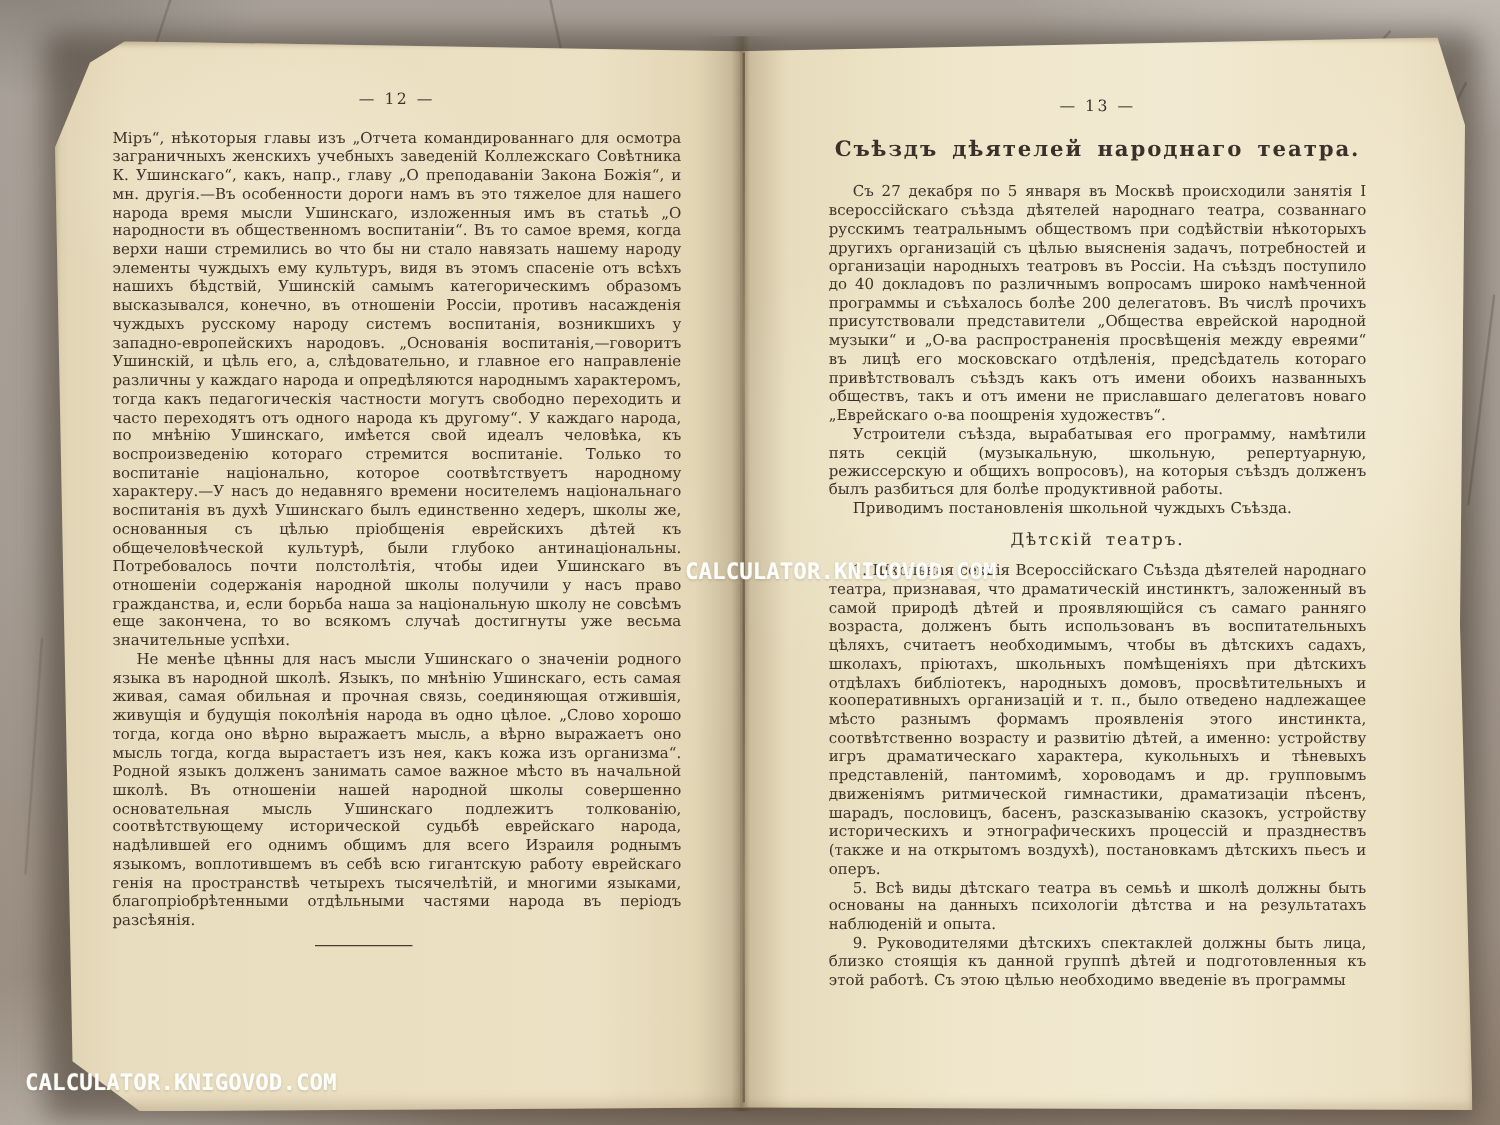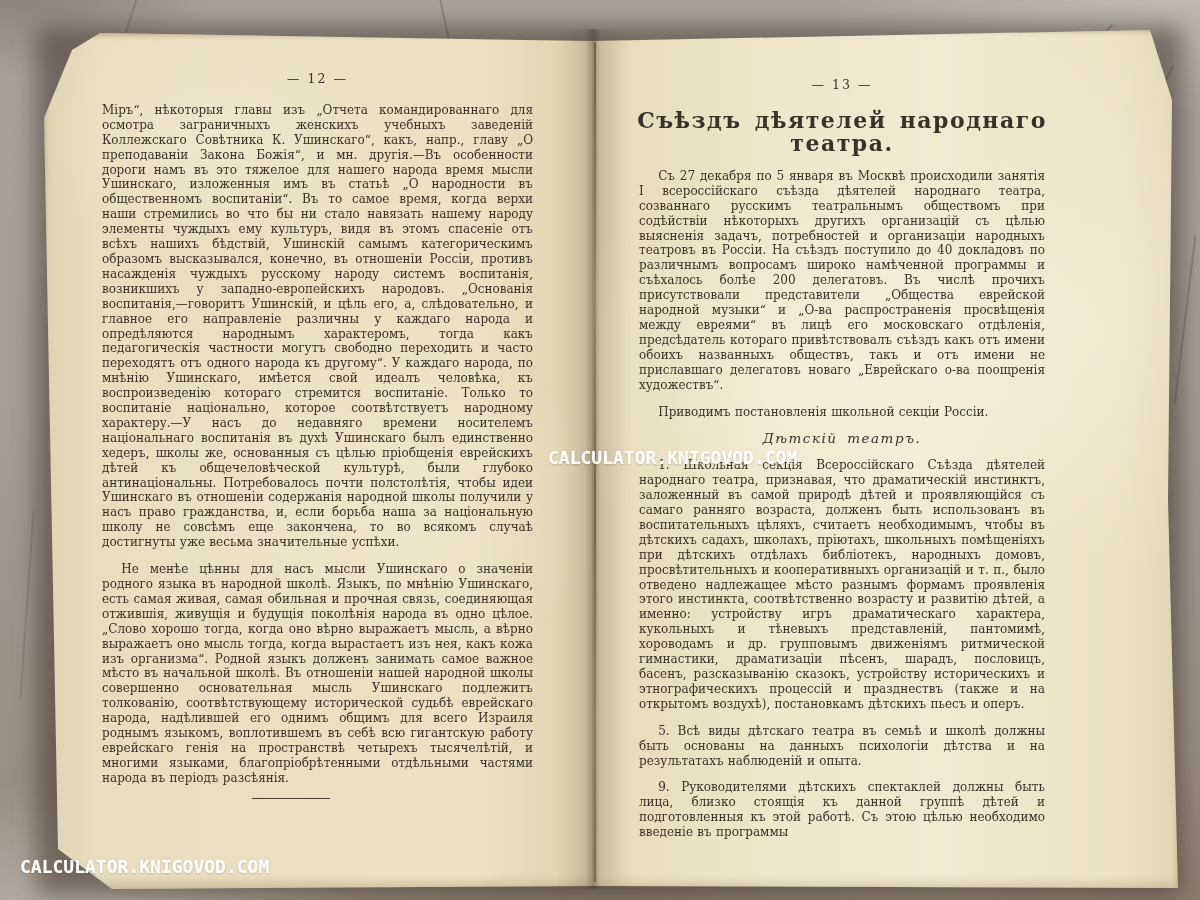--- a/index.html
+++ b/index.html
@@ -47,30 +47,30 @@
   .gutter{
     position:absolute;left:556px;top:29px;width:76px;height:860px;pointer-events:none;
     background:linear-gradient(to right, rgba(74,58,40,0) 0%, rgba(74,58,40,0.14) 38%, rgba(58,43,27,0.36) 50%, rgba(74,58,40,0.12) 58%, rgba(74,58,40,0) 100%);
   }
   .crease{
     position:absolute;left:594px;top:42px;width:2px;height:840px;pointer-events:none;
     background:linear-gradient(to bottom, rgba(70,52,34,0.55), rgba(70,52,34,0.15) 30%, rgba(70,52,34,0.5) 55%, rgba(70,52,34,0.2) 80%, rgba(70,52,34,0.45));
   }
   .text-col{position:absolute;color:#3c3128;}
   .text-left{left:90px;top:72px;width:455px;font-size:12px;line-height:14.9px;}
-  .text-right{left:627px;top:78px;width:430px;font-size:12px;line-height:14.9px;}
+  .text-right{left:663px;top:78px;width:430px;font-size:12px;line-height:14.9px;}
   .pagenum{text-align:center;letter-spacing:2px;font-size:12.5px;margin:0 0 16px 0;}
   .title{
-    font-weight:bold;text-align:center;font-size:22px;line-height:23px;
+    font-weight:bold;text-align:center;font-size:17px;line-height:23px;
     letter-spacing:1.5px;word-spacing:4px;margin:1px 0 14px 0;
   }
-  .para{margin:12px;text-align:justify;text-indent:1.6em;word-spacing:0.5px;}
+  .para{margin:0;text-align:justify;text-indent:1.6em;word-spacing:0.5px;}
   .text-left .body .para:first-child{text-indent:0;}
   .subhead{
-    font-style:italic;text-align:center;font-size:13.5px;letter-spacing:1.5px;
+    text-align:center;font-size:13.5px;letter-spacing:1.5px;
     word-spacing:4px;margin:11px 0 9px 0;
   }
   .signature{text-align:right;padding-right:66px;font-weight:bold;font-size:13px;letter-spacing:2px;margin-top:4px;}
   .end-rule{width:78px;border:none;border-top:1.5px solid #4a3d30;margin:12px 0 0 162px;}
   .watermark{
     position:absolute;font-family:"DejaVu Sans Mono",monospace;font-size:18px;font-weight:bold;
     color:#fdfdfa;letter-spacing:0;text-shadow:0 0 1px rgba(255,255,255,0.55), 0 1px 2px rgba(60,50,40,0.25);
     white-space:nowrap;
   }
   .wm-mid{left:548px;top:447px;}
@@ -100,21 +100,22 @@
         <p class="para">Не менѣе цѣнны для насъ мысли Ушинскаго о значеніи родного языка въ народной школѣ. Языкъ, по мнѣнію Ушинскаго, есть самая живая, самая обильная и прочная связь, соединяющая отжившія, живущія и будущія поколѣнія народа въ одно цѣлое. „Слово хорошо тогда, когда оно вѣрно выражаетъ мысль, а вѣрно выражаетъ оно мысль тогда, когда вырастаетъ изъ нея, какъ кожа изъ организма“. Родной языкъ долженъ занимать самое важное мѣсто въ начальной школѣ. Въ отношеніи нашей народной школы совершенно основательная мысль Ушинскаго подлежитъ толкованію, соотвѣтствующему исторической судьбѣ еврейскаго народа, надѣлившей его однимъ общимъ для всего Израиля роднымъ языкомъ, воплотившемъ въ себѣ всю гигантскую работу еврейскаго генія на пространствѣ четырехъ тысячелѣтій, и многими языками, благопріобрѣтенными отдѣльными частями народа въ періодъ разсѣянія.</p>
       </div>
     <hr class="end-rule">
   </div>
 
   <div class="text-col text-right">
     <div class="pagenum">— 13 —</div>
     <div class="title">Съѣздъ дѣятелей народнаго театра.</div>
     <div class="body">
         <p class="para">Съ 27 декабря по 5 января въ Москвѣ происходили занятія I всероссійскаго съѣзда дѣятелей народнаго театра, созваннаго русскимъ театральнымъ обществомъ при содѣйствіи нѣкоторыхъ другихъ организацій съ цѣлью выясненія задачъ, потребностей и организаціи народныхъ театровъ въ Россіи. На съѣздъ поступило до 40 докладовъ по различнымъ вопросамъ широко намѣченной программы и съѣхалось болѣе 200 делегатовъ. Въ числѣ прочихъ присутствовали представители „Общества еврейской народной музыки“ и „О-ва распространенія просвѣщенія между евреями“ въ лицѣ его московскаго отдѣленія, предсѣдатель котораго привѣтствовалъ съѣздъ какъ отъ имени обоихъ названныхъ обществъ, такъ и отъ имени не приславшаго делегатовъ новаго „Еврейскаго о-ва поощренія художествъ“.</p>
-        <p class="para">Приводимъ постановленія школьной секціи Россіи.</p>
+        <p class="para">Устроители съѣзда, вырабатывая его программу, намѣтили пять секцій (музыкальную, школьную, репертуарную, режиссерскую и общихъ вопросовъ), на которыя съѣздъ долженъ былъ разбиться для болѣе продуктивной работы.</p>
+        <p class="para">Приводимъ постановленія школьной чуждыхъ Съѣзда.</p>
       </div>
     <div class="subhead">Дѣтскій театръ.</div>
     <div class="body">
         <p class="para">1. Школьная секція Всероссійскаго Съѣзда дѣятелей народнаго театра, признавая, что драматическій инстинктъ, заложенный въ самой природѣ дѣтей и проявляющійся съ самаго ранняго возраста, долженъ быть использованъ въ воспитательныхъ цѣляхъ, считаетъ необходимымъ, чтобы въ дѣтскихъ садахъ, школахъ, пріютахъ, школьныхъ помѣщеніяхъ при дѣтскихъ отдѣлахъ библіотекъ, народныхъ домовъ, просвѣтительныхъ и кооперативныхъ организацій и т. п., было отведено надлежащее мѣсто разнымъ формамъ проявленія этого инстинкта, соотвѣтственно возрасту и развитію дѣтей, а именно: устройству игръ драматическаго характера, кукольныхъ и тѣневыхъ представленій, пантомимѣ, хороводамъ и др. групповымъ движеніямъ ритмической гимнастики, драматизаціи пѣсенъ, шарадъ, пословицъ, басенъ, разсказыванію сказокъ, устройству историческихъ и этнографическихъ процессій и празднествъ (также и на открытомъ воздухѣ), постановкамъ дѣтскихъ пьесъ и оперъ.</p>
         <p class="para">5. Всѣ виды дѣтскаго театра въ семьѣ и школѣ должны быть основаны на данныхъ психологіи дѣтства и на результатахъ наблюденій и опыта.</p>
         <p class="para">9. Руководителями дѣтскихъ спектаклей должны быть лица, близко стоящія къ данной группѣ дѣтей и подготовленныя къ этой работѣ. Съ этою цѣлью необходимо введеніе въ программы</p>
       </div>
   </div>
 
   <div class="watermark wm-mid">CALCULATOR.KNIGOVOD.COM</div>

